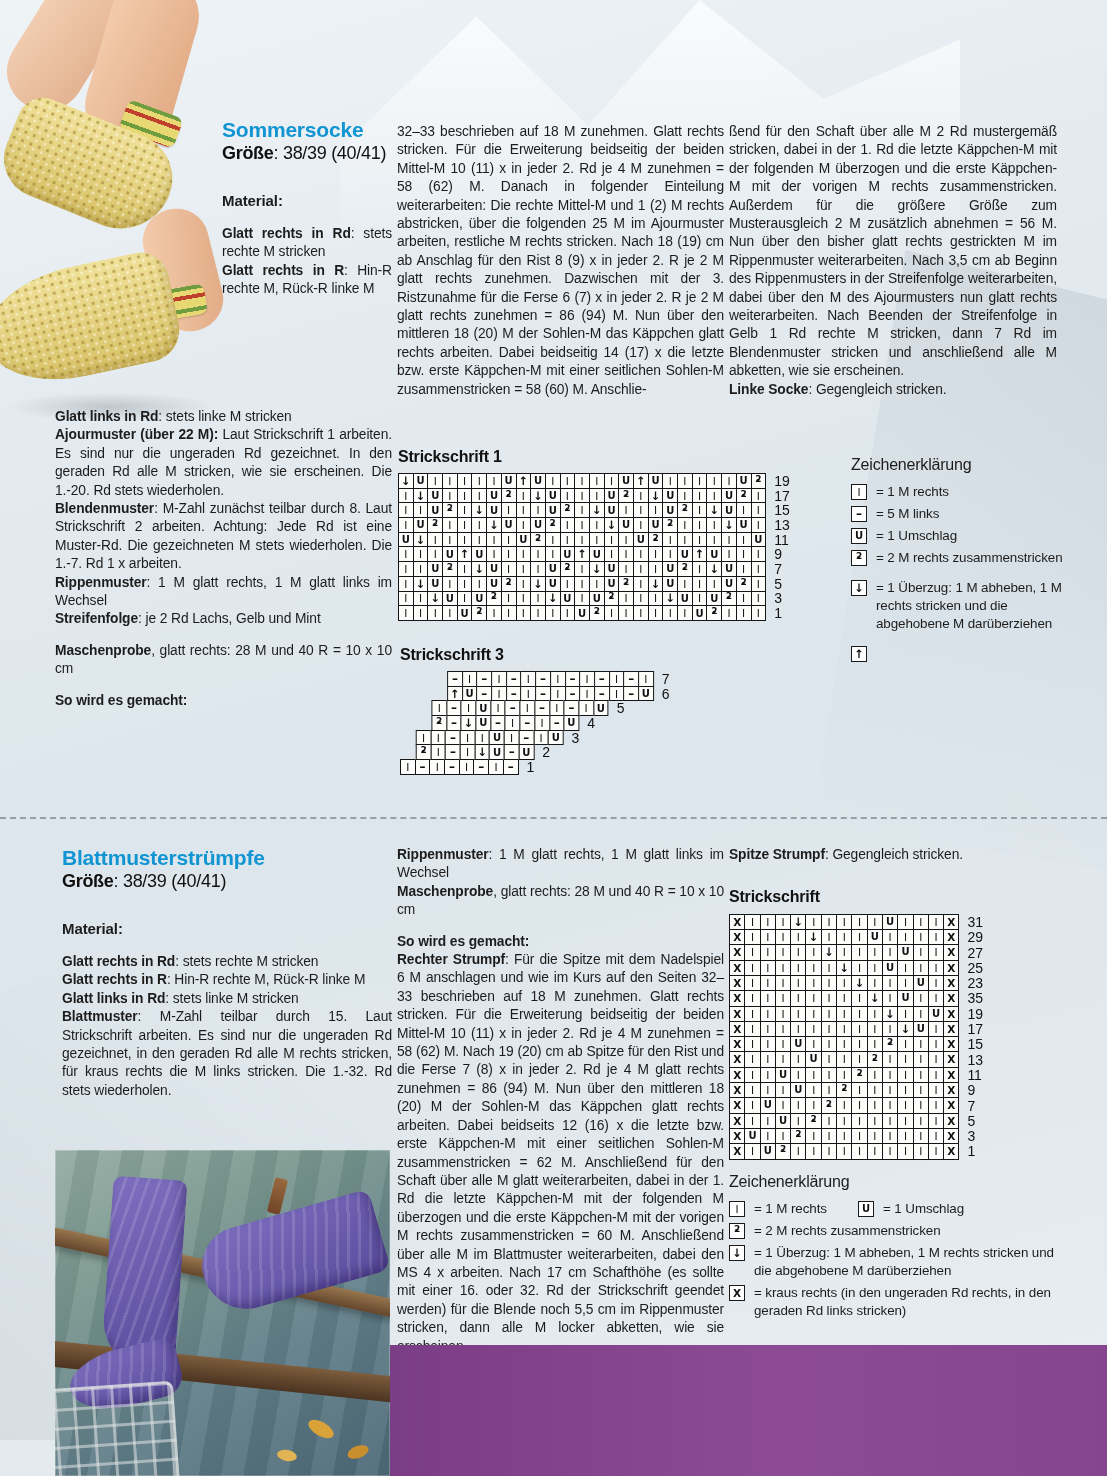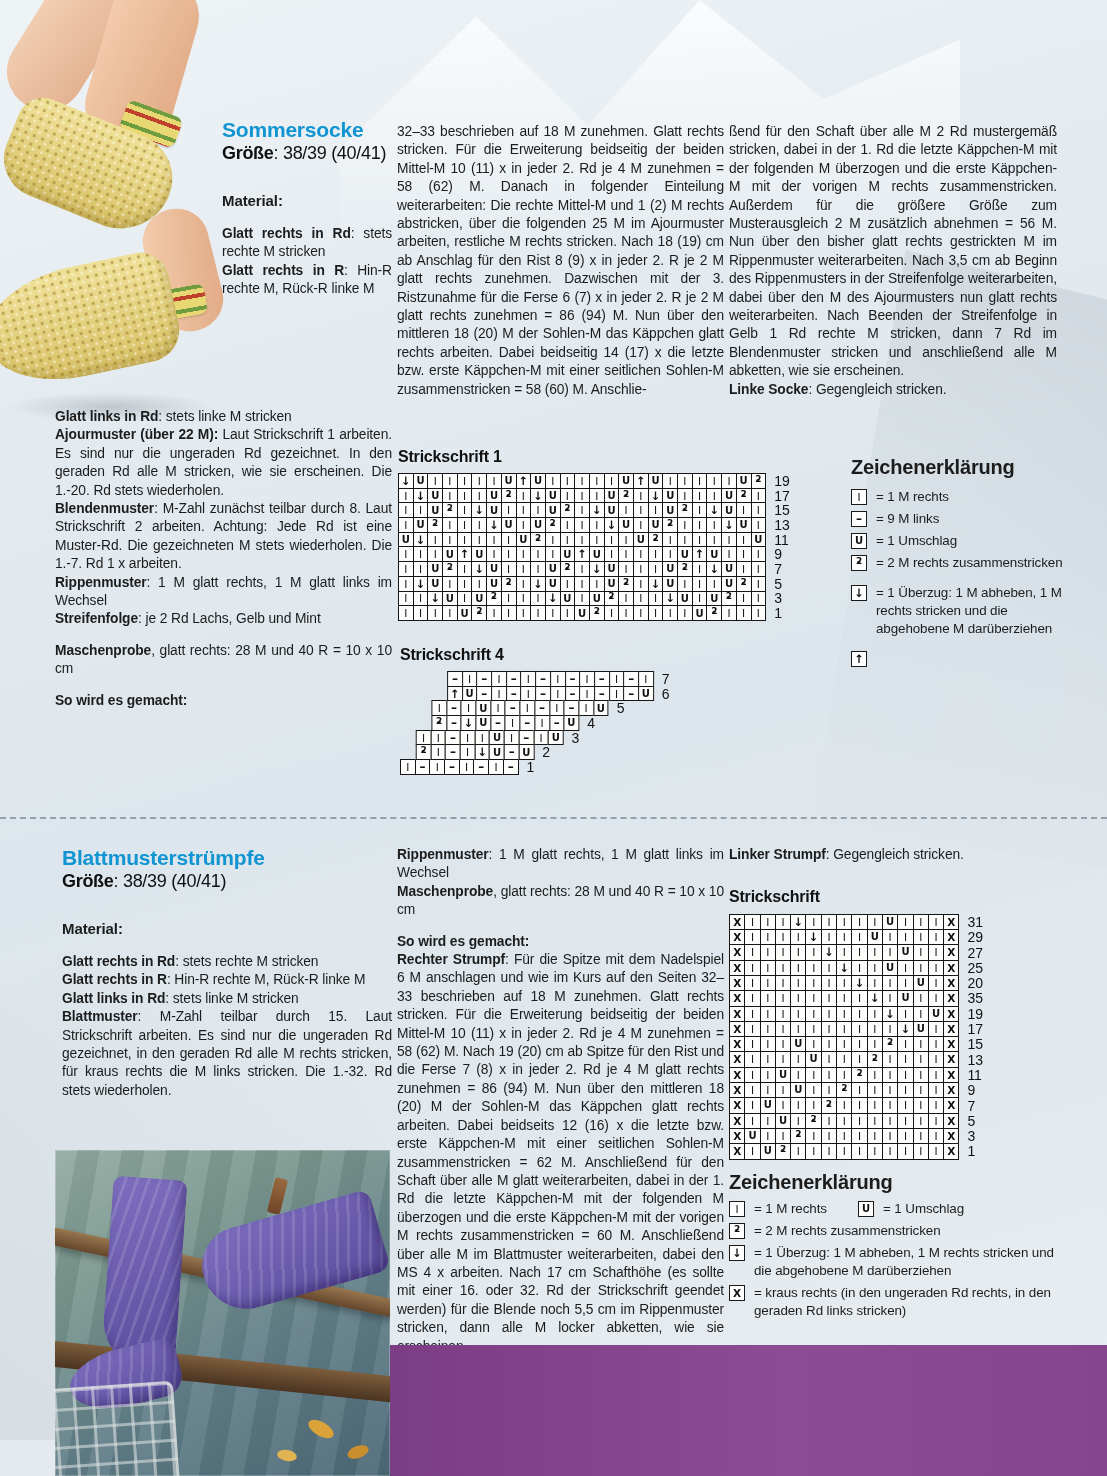--- a/index.html
+++ b/index.html
@@ -42,21 +42,21 @@
   .sy-I{font-size:10.5px;font-weight:500;}
   .sy-P{font-size:12px;font-weight:700;}
   .sy-U{font-size:10px;font-weight:700;}
   .sy-V,.sy-A{font-size:11.5px;font-weight:600;}
   .sy-X{font-size:10.5px;font-weight:600;}
   .gstack{display:flex;flex-direction:column;align-items:center;}
   .gstack .gtop{font-size:9px;line-height:8px;font-weight:700;}
   .gstack .gsub{font-size:10px;line-height:4px;font-weight:700;}
 
   
-  .legend-title{font-weight:700;font-size:20px;margin-bottom:9px;letter-spacing:-.2px;}
+  .legend-title{font-weight:400;font-size:16px;margin-bottom:9px;letter-spacing:-.2px;}
   .leg-item{display:flex;align-items:flex-start;margin-bottom:4px;font-size:13.4px;line-height:18px;letter-spacing:-.1px;}
   .leg-item.gap{margin-top:12px;}
   .leg-sym{width:16px;height:16px;box-sizing:border-box;border:1.6px solid #1a1a1a;background:#fff;flex:none;
            display:flex;align-items:center;justify-content:center;margin-right:9px;margin-top:1px;}
   .leg-text{flex:1;}
   .leg-item.pair .leg-text{flex:none;width:104px;}
 
   .separator{position:absolute;left:0;top:817px;width:1107px;border-top:2px dashed #96a0aa;}
 
   
@@ -1008,21 +1008,21 @@
           </div>
           <div class="cell" style="width: 15.7px; height: 15.7px;">
             <span class="glyph sy-I">I</span>
           </div>
           <div class="rowlab">1</div>
         </div>
       </div>
   </div>
 
   <div class="abs" style="left:400px;top:646px;">
-    <div class="chart-title">Strickschrift 4</div>
+    <div class="chart-title">Strickschrift 3</div>
     <div class="chart">
         <div class="crow" style="transform: translateX(47.1px);">
           <div class="cell" style="width: 15.7px; height: 15.7px;">
             <span class="glyph sy-P">–</span>
           </div>
           <div class="cell" style="width: 15.7px; height: 15.7px;">
             <span class="glyph sy-I">I</span>
           </div>
           <div class="cell" style="width: 15.7px; height: 15.7px;">
             <span class="glyph sy-P">–</span>
@@ -1281,21 +1281,21 @@
         <div class="leg-item">
           <div class="leg-sym">
             <span class="glyph sy-I">I</span>
           </div>
           <div class="leg-text">= 1 M rechts</div>
         </div>
         <div class="leg-item">
           <div class="leg-sym">
             <span class="glyph sy-P">–</span>
           </div>
-          <div class="leg-text">= 9 M links</div>
+          <div class="leg-text">= 5 M links</div>
         </div>
         <div class="leg-item">
           <div class="leg-sym">
             <span class="glyph sy-U">U</span>
           </div>
           <div class="leg-text">= 1 Umschlag</div>
         </div>
         <div class="leg-item">
           <div class="leg-sym">
             <span class="glyph sy-Z gstack">
@@ -1335,21 +1335,21 @@
 
   <div class="col" style="left:397px;top:846px;width:327px;">
       <p class="para"><b>Rippenmuster</b>: 1 M glatt rechts, 1 M glatt links im Wechsel</p>
       <p class="para"><b>Maschenprobe</b>, glatt rechts: 28 M und 40 R = 10 x 10 cm</p>
       <p class="para gap"><b>So wird es gemacht:</b></p>
       <p class="para"><b>Rechter Strumpf</b>: Für die Spitze mit dem Nadelspiel 6 M anschlagen und wie im Kurs auf den Seiten 32–33 beschrieben auf 18 M zunehmen. Glatt rechts stricken. Für die Erweiterung beidseitig der beiden Mittel-M 10 (11) x in jeder 2. Rd je 4 M zunehmen = 58 (62) M. Nach 19 (20) cm ab Spitze für den Rist und die Ferse 7 (8) x in jeder 2. Rd je 4 M glatt rechts zunehmen = 86 (94) M. Nun über den mittleren 18 (20) M der Sohlen-M das Käppchen glatt rechts arbeiten. Dabei beidseits 12 (16) x die letzte bzw. erste Käppchen-M mit einer seitlichen Sohlen-M zusammenstricken = 62 M. Anschließend für den Schaft über alle M glatt weiterarbeiten, dabei in der 1. Rd die letzte Käppchen-M mit der folgenden M überzogen und die erste Käppchen-M mit der vorigen M rechts zusammenstricken = 60 M. Anschließend über alle M im Blattmuster weiterarbeiten, dabei den MS 4 x arbeiten. Nach 17 cm Schafthöhe (es sollte mit einer 16. oder 32. Rd der Strickschrift geendet werden) für die Blende noch 5,5 cm im Rippenmuster stricken, dann alle M locker abketten, wie sie erscheinen.</p>
     </div>
 
   <div class="col" style="left:729px;top:846px;width:330px;text-align:left;">
     <div>
-        <p class="para"><b>Linker Strumpf</b>: Gegengleich stricken.</p>
+        <p class="para"><b>Spitze Strumpf</b>: Gegengleich stricken.</p>
       </div>
     <div class="chart-title" style="margin-top:24px;">Strickschrift</div>
     <div class="chart">
         <div class="crow">
           <div class="cell" style="width: 16.3px; height: 16.3px;">
             <span class="glyph sy-X">X</span>
           </div>
           <div class="cell" style="width: 16.3px; height: 16.3px;">
             <span class="glyph sy-I">I</span>
           </div>
@@ -1577,21 +1577,21 @@
           </div>
           <div class="cell" style="width: 16.3px; height: 16.3px;">
             <span class="glyph sy-U">U</span>
           </div>
           <div class="cell" style="width: 16.3px; height: 16.3px;">
             <span class="glyph sy-I">I</span>
           </div>
           <div class="cell" style="width: 16.3px; height: 16.3px;">
             <span class="glyph sy-X">X</span>
           </div>
-          <div class="rowlab">20</div>
+          <div class="rowlab">23</div>
         </div>
         <div class="crow">
           <div class="cell" style="width: 16.3px; height: 16.3px;">
             <span class="glyph sy-X">X</span>
           </div>
           <div class="cell" style="width: 16.3px; height: 16.3px;">
             <span class="glyph sy-I">I</span>
           </div>
           <div class="cell" style="width: 16.3px; height: 16.3px;">
             <span class="glyph sy-I">I</span>

